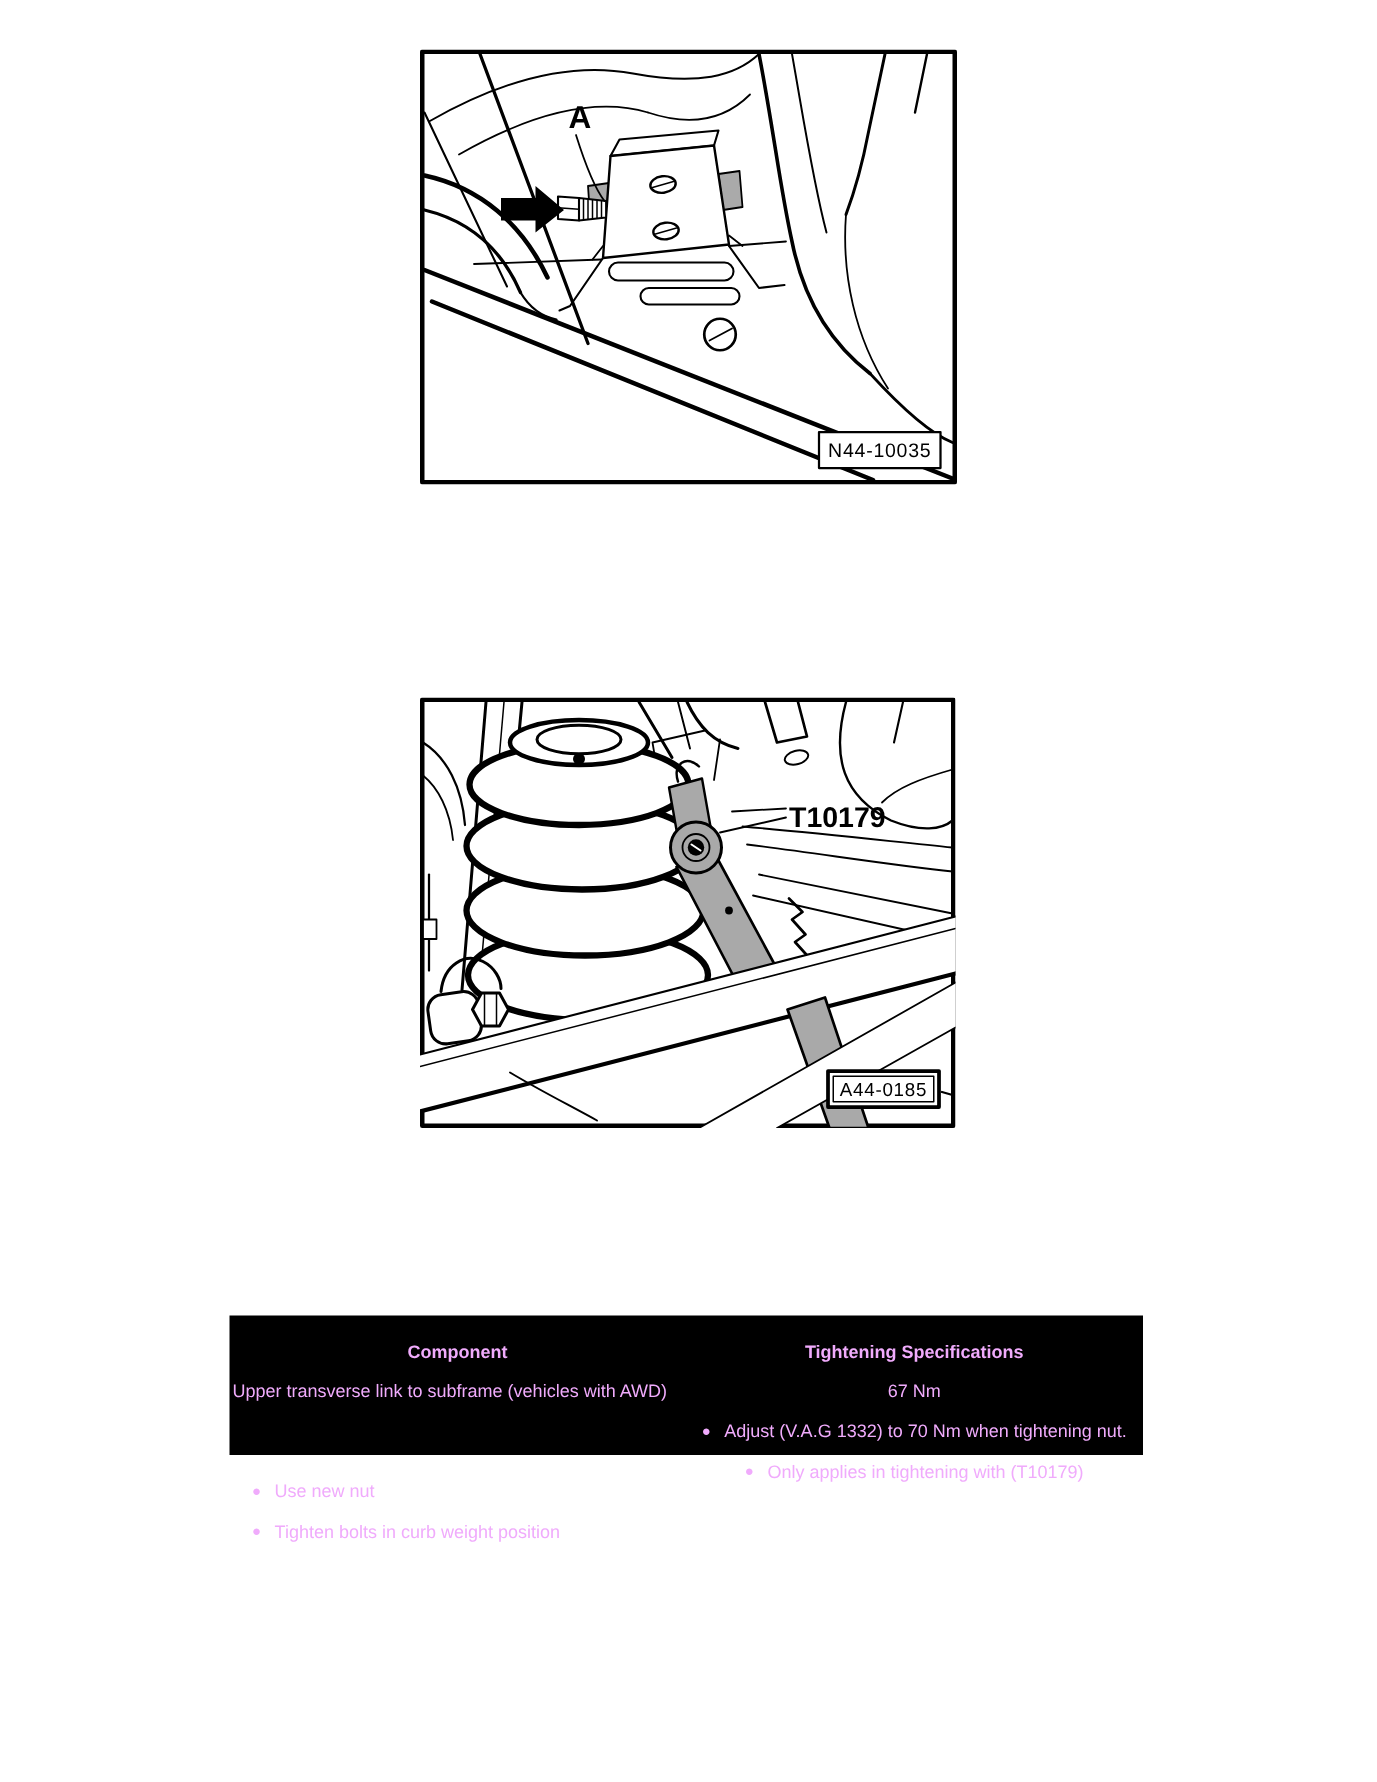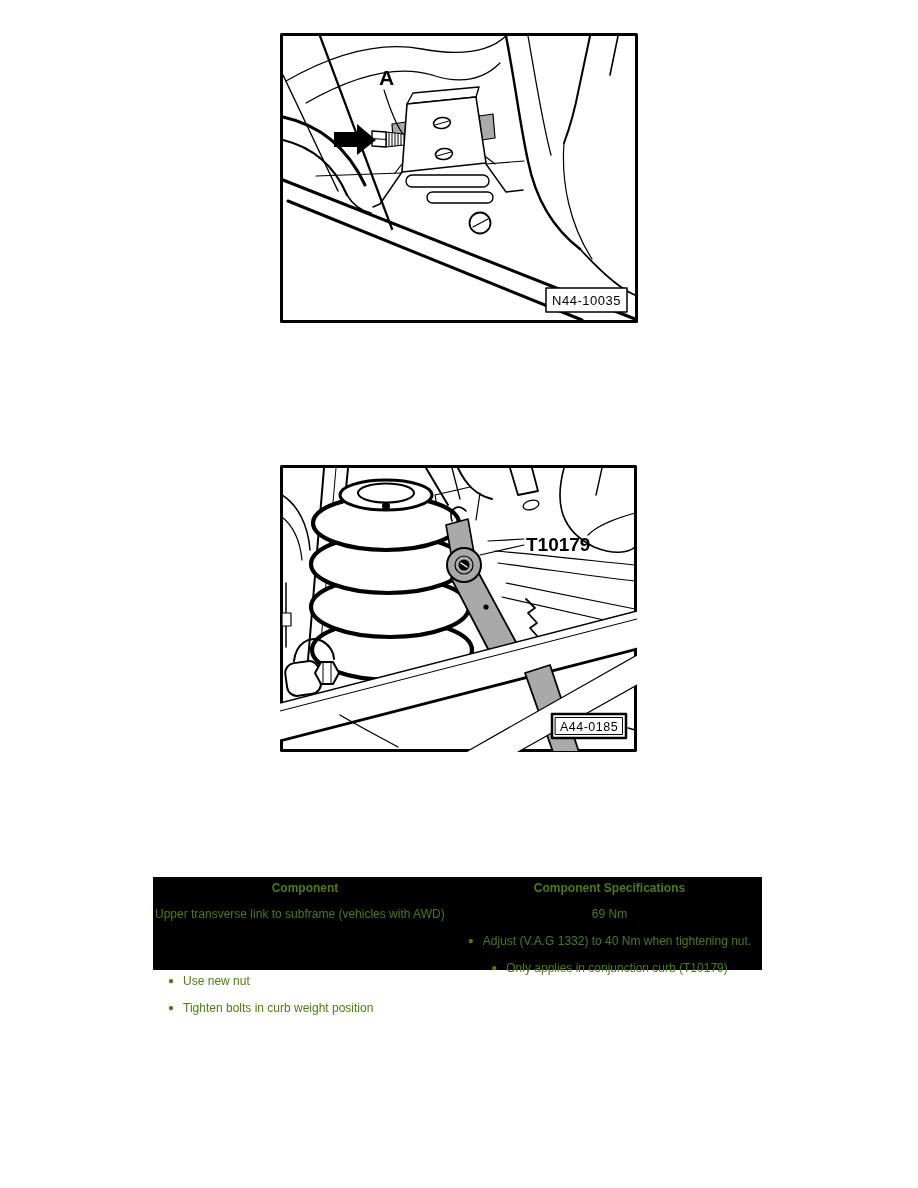--- a/index.html
+++ b/index.html
@@ -17,23 +17,23 @@
   .figure svg { display: block; width: 100%; height: 100%; }
   #figure1 { left: 280px; top: 33px;  width: 358px; height: 290px; }
   #figure2 { left: 280px; top: 465px; width: 357px; height: 287px; }
 
   .fig-callout { font-family: "Liberation Sans", sans-serif; font-weight: bold; }
   .fig-labelnum { font-family: "Liberation Sans", sans-serif; letter-spacing: 0.5px; }
 
   
   .spec-table {
     position: absolute; left: 153px; top: 877px; width: 609px; height: 93px;
-    background: #000000; color: #4d7c0f;
+    background: #000000; color: #f0abfc;
     font-size: 12px; line-height: 14px;
-    padding-top: 4px;
+    padding-top: 17px;
   }
   .t-row { display: flex; height: 14px; }
   .t-row.header { font-weight: bold; margin-bottom: 5px; }
   .t-row.r1 { margin-bottom: 13px; margin-top: 12px; }
   .t-row.r2 { margin-bottom: 13px; }
   .t-cell { overflow: visible; white-space: nowrap; }
   .t-cell.left  { width: 304px; }
   .t-cell.right { width: 305px; text-align: center; }
   .t-cell.center { text-align: center; }
   .t-cell.flush { padding-left: 2px; text-align: left; }
@@ -204,29 +204,29 @@
         <rect x="275.5" y="252.5" width="67" height="17" stroke-width="1"></rect>
         <path d="M348 263 L355 265" stroke-width="1.5"></path>
         <text x="309" y="265.5" text-anchor="middle" class="fig-labelnum" font-size="12.5" fill="#000" stroke="none">A44-0185</text>
       </g>
     </svg>
   </div>
 
   <div class="spec-table">
     <div class="t-row header">
       <div class="t-cell left center">Component</div>
-      <div class="t-cell right">Component Specifications</div>
+      <div class="t-cell right">Tightening Specifications</div>
     </div>
     <div class="t-row r1">
       <div class="t-cell left flush">Upper transverse link to subframe (vehicles with AWD)</div>
-      <div class="t-cell right">69 Nm</div>
+      <div class="t-cell right">67 Nm</div>
     </div>
     <div class="t-row r2">
       <div class="t-cell left indent"><span class="bullet">●</span><span>Use new nut</span></div>
-      <div class="t-cell right"><span class="bullet">●</span><span>Adjust (V.A.G 1332) to 40 Nm when tightening nut.</span></div>
+      <div class="t-cell right"><span class="bullet">●</span><span>Adjust (V.A.G 1332) to 70 Nm when tightening nut.</span></div>
     </div>
     <div class="t-row r3">
       <div class="t-cell left indent"><span class="bullet">●</span><span>Tighten bolts in curb weight position</span></div>
-      <div class="t-cell right"><span class="bullet">●</span><span>Only applies in conjunction curb (T10179)</span></div>
+      <div class="t-cell right"><span class="bullet">●</span><span>Only applies in tightening with (T10179)</span></div>
     </div>
   </div>
 
 </div>
 
 </body></html>

